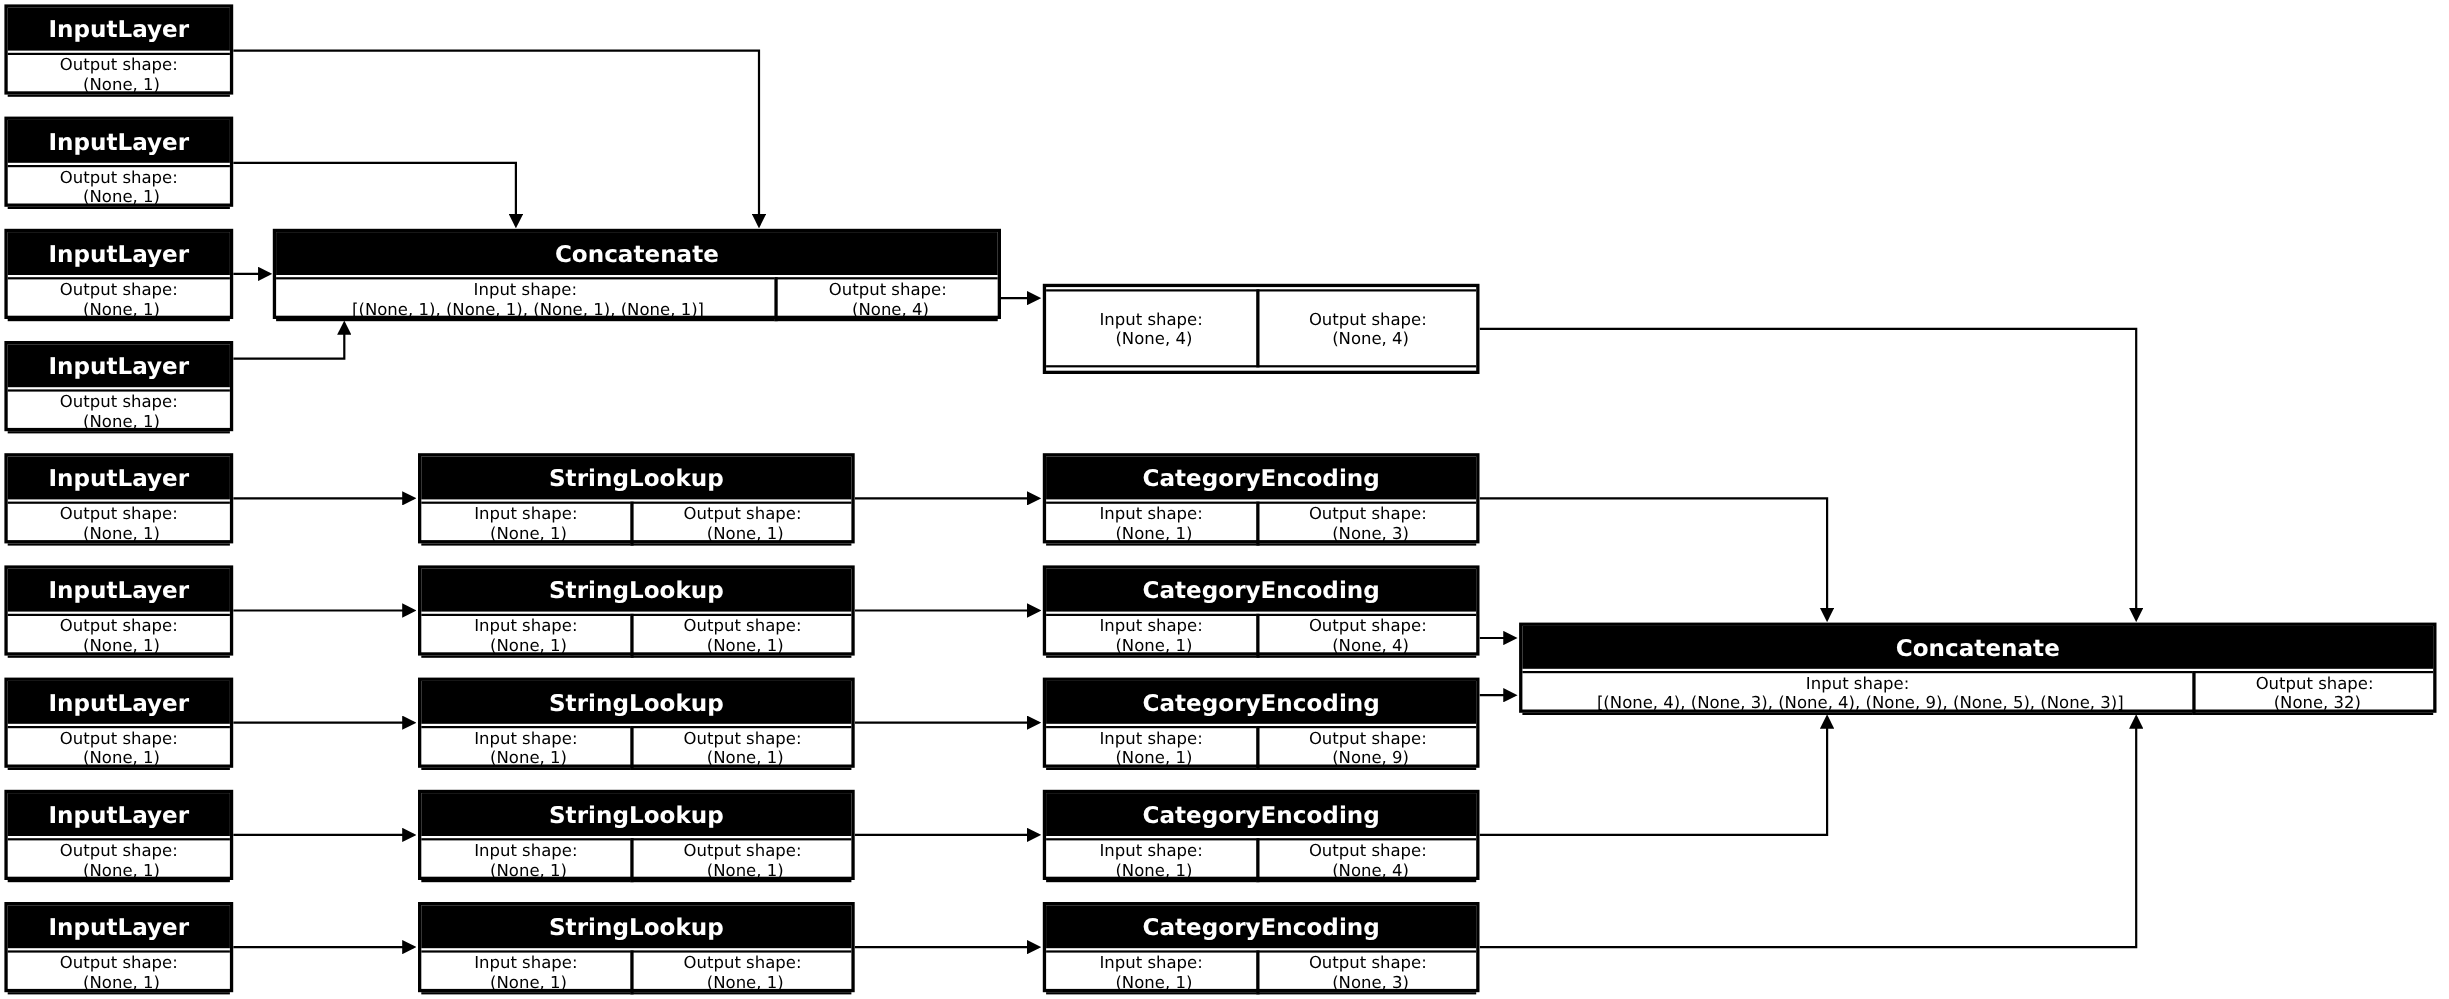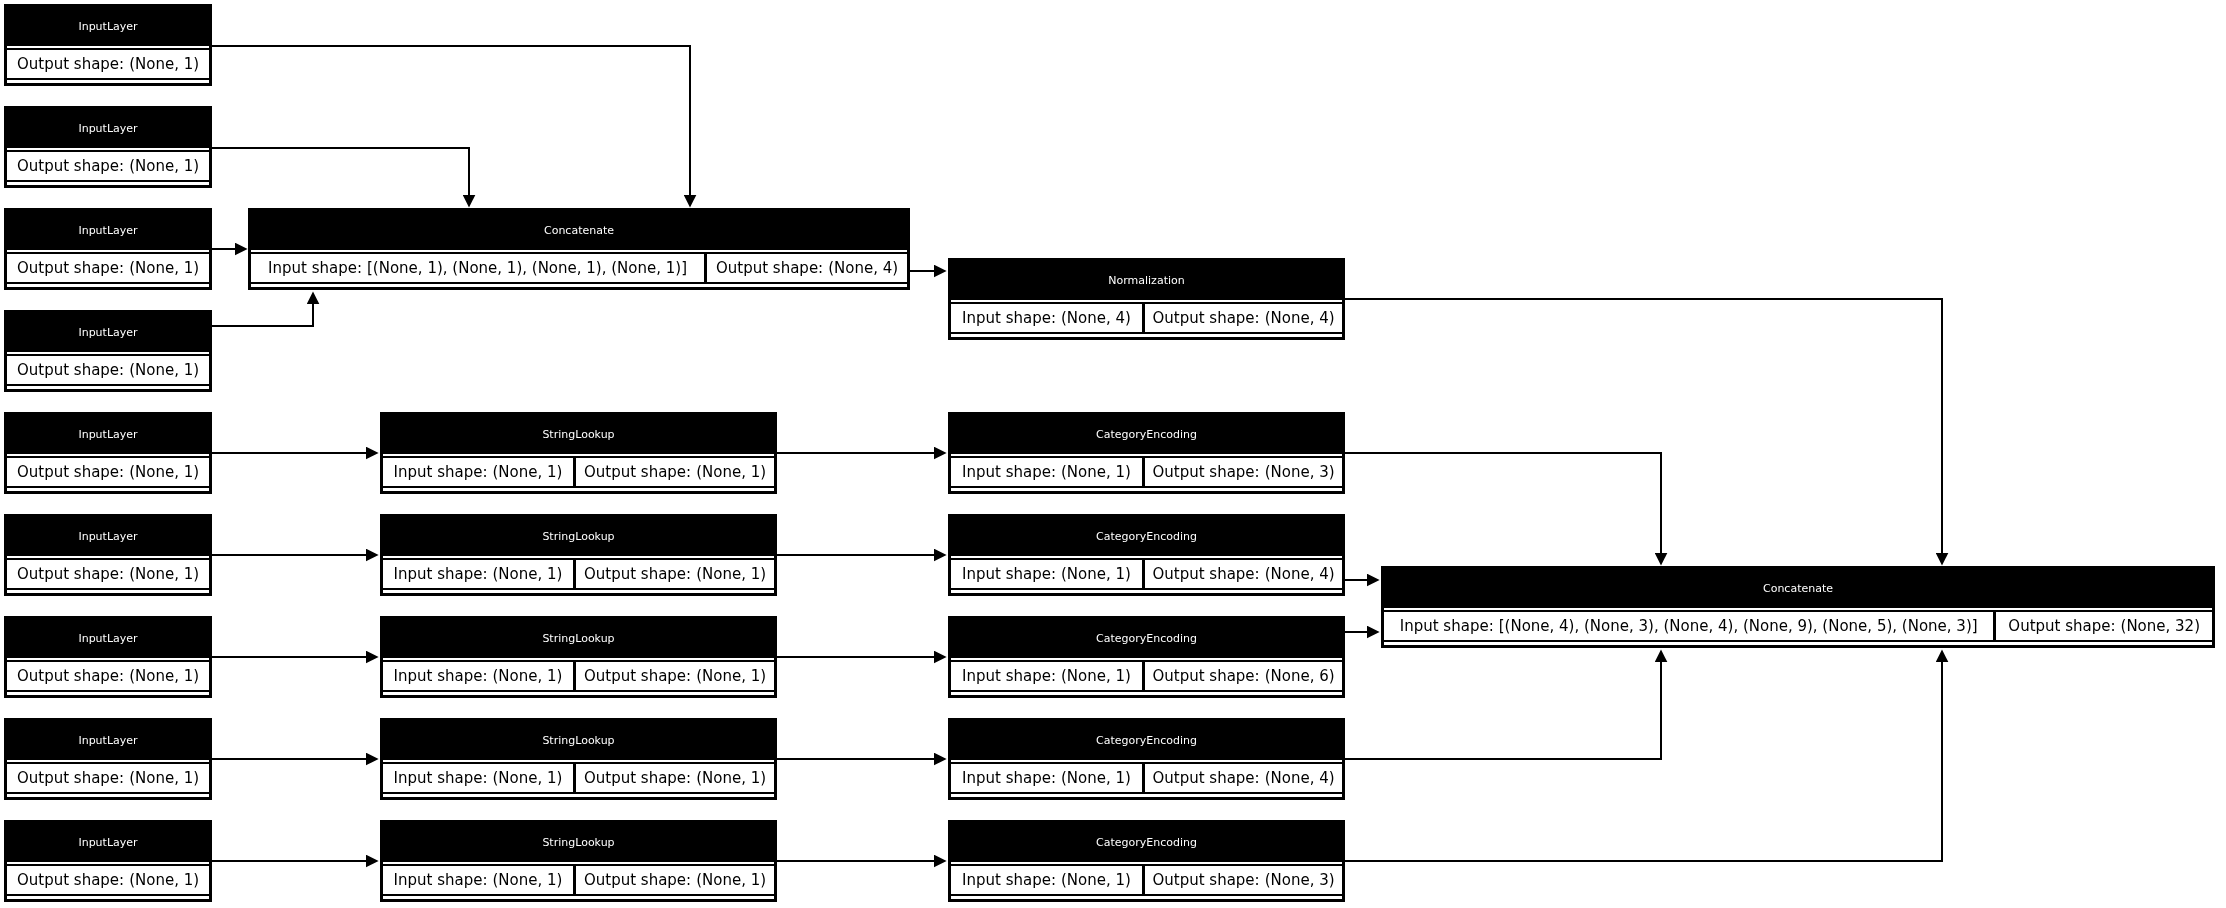--- a/index.html
+++ b/index.html
@@ -18,38 +18,39 @@
     height:82px;
     border:3px solid #000;
     background:#fff;
     display:flex;
     flex-direction:column;
   }
   .t{
     flex:0 0 39px;
     background:#000;
     color:#fff;
-    font-weight:normal;
-    font-size:11px;
+    font-weight:bold;
+    font-size:21px;
     display:flex;align-items:center;justify-content:center;
     white-space:nowrap;
   }
   .cells{
     flex:1;
     display:flex;
     margin:2px 0 3px 0;
   }
   .cell{
     display:flex;align-items:center;justify-content:center;
     border-top:2px solid #000;
     border-bottom:2px solid #000;
     font-size:15px;
     white-space:nowrap;
     overflow:hidden;
     box-sizing:border-box;
+    flex-direction:column;
   }
   .cell+.cell{border-left:3px solid #000;}
   .v{font-weight:normal;margin-left:5px;}
 </style>
 </head>
 <body>
 
 <div class="canvas">
 
   <svg class="edges" width="2226" height="908" viewBox="0 0 2226 908" xmlns="http://www.w3.org/2000/svg">
@@ -171,21 +172,20 @@
           <b class="v">[(None, 1), (None, 1), (None, 1), (None, 1)]</b>
         </div>
       <div class="cell" style="flex:199;">
           <span>Output shape:</span>
           <b class="v">(None, 4)</b>
         </div>
     </div>
   </div>
 
   <div class="node" style="left:948px;top:258px;width:397px;">
-    <div class="t">Normalization</div>
     <div class="cells">
       <div class="cell" style="flex:191;">
           <span>Input shape:</span>
           <b class="v">(None, 4)</b>
         </div>
       <div class="cell" style="flex:197;">
           <span>Output shape:</span>
           <b class="v">(None, 4)</b>
         </div>
     </div>
@@ -285,21 +285,21 @@
   </div>
   <div class="node" style="left:948px;top:616px;width:397px;">
     <div class="t">CategoryEncoding</div>
     <div class="cells">
       <div class="cell" style="flex:191;">
           <span>Input shape:</span>
           <b class="v">(None, 1)</b>
         </div>
       <div class="cell" style="flex:197;">
           <span>Output shape:</span>
-          <b class="v">(None, 6)</b>
+          <b class="v">(None, 9)</b>
         </div>
     </div>
   </div>
   <div class="node" style="left:948px;top:718px;width:397px;">
     <div class="t">CategoryEncoding</div>
     <div class="cells">
       <div class="cell" style="flex:191;">
           <span>Input shape:</span>
           <b class="v">(None, 1)</b>
         </div>

